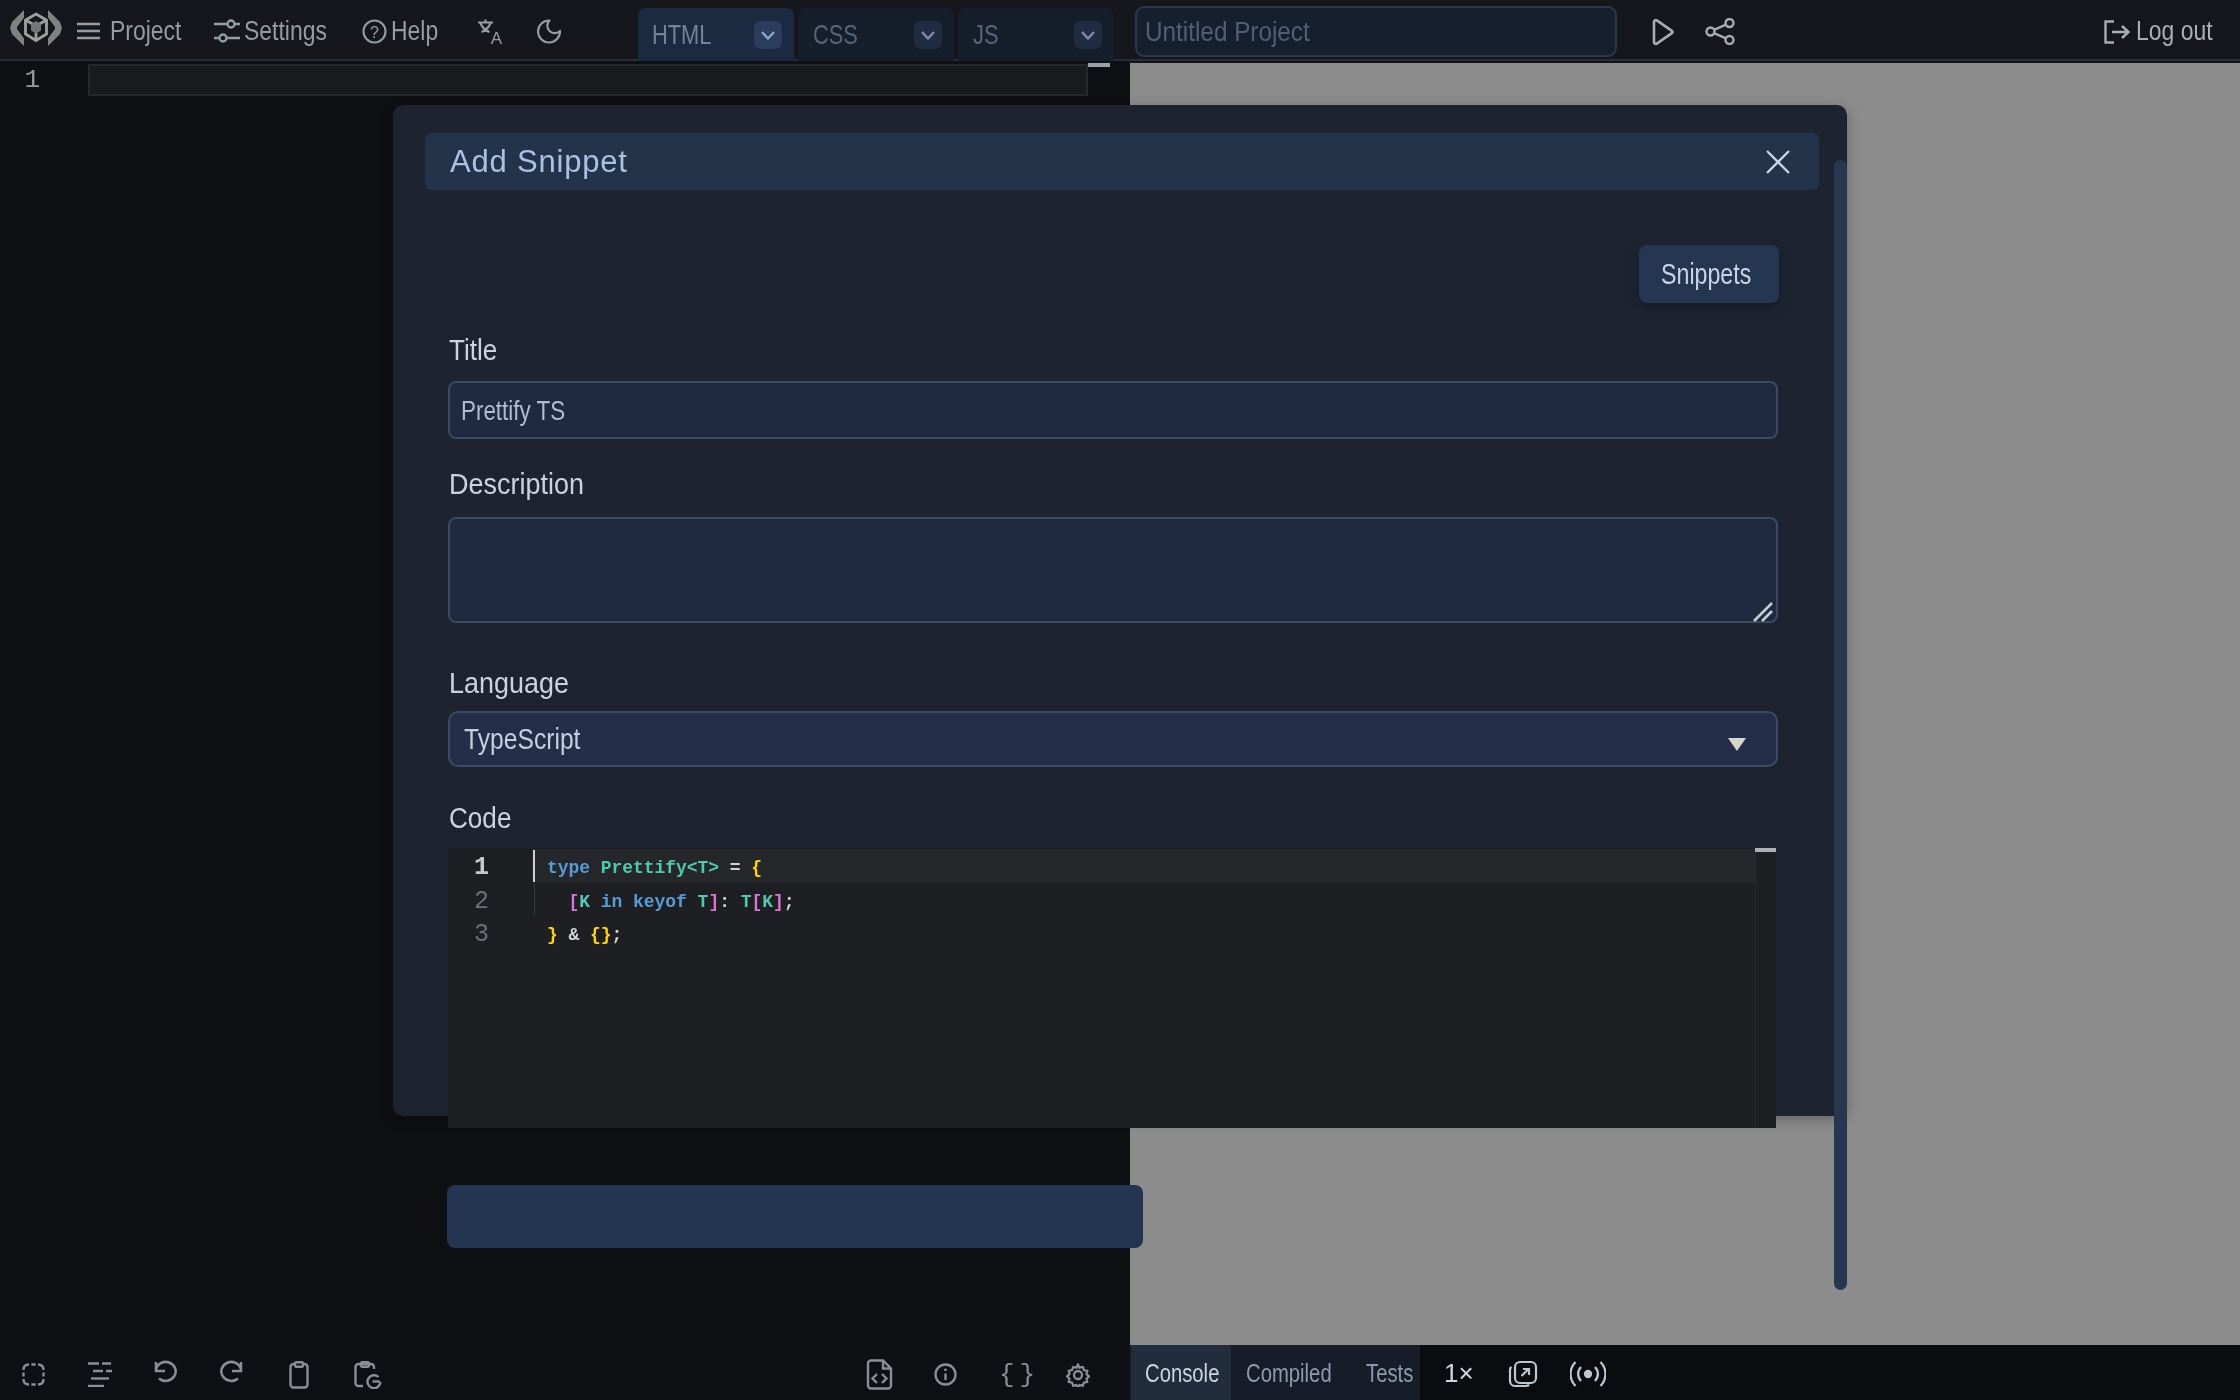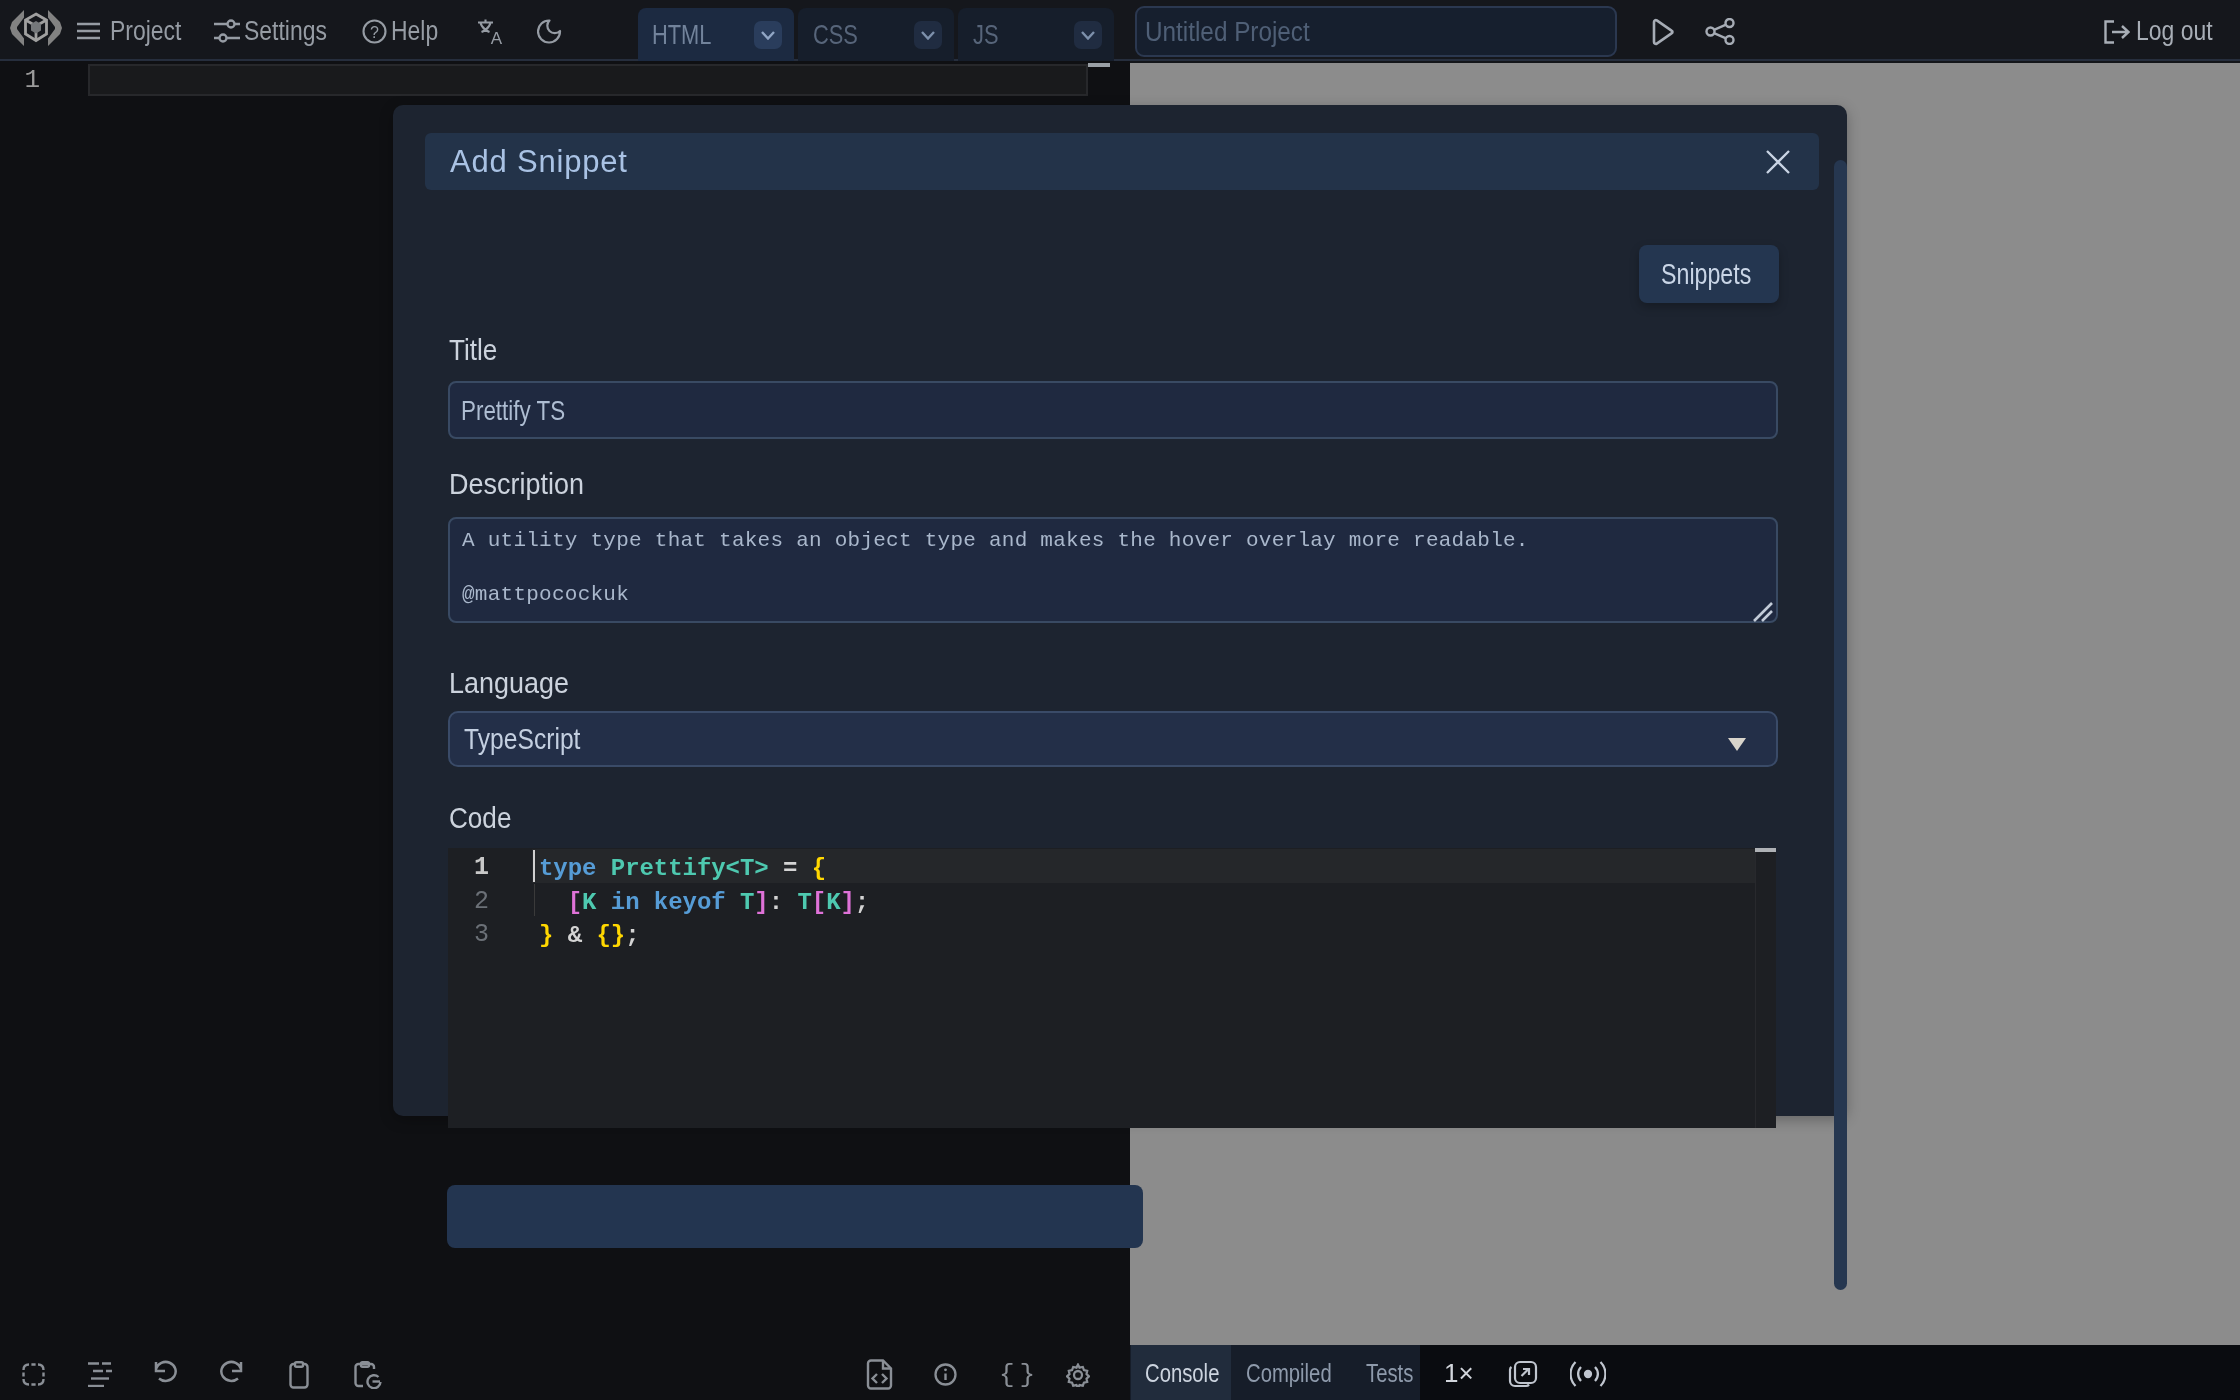--- a/index.html
+++ b/index.html
@@ -217,23 +217,20 @@
 
     <div class="abs" style="left:1246px;top:140px;width:140px;height:58px;background:#243650;border-radius:8px;box-shadow:0 4px 10px rgba(0,0,0,0.25);"></div>
     <div class="abs sx80" style="left:1268px;top:153px;height:32px;line-height:32px;font-size:29px;color:#c9d5e6;">Snippets</div>
 
     <div class="abs sx90" style="left:56px;top:228px;height:34px;line-height:34px;font-size:29px;color:#ccd3dd;">Title</div>
     <div class="abs" style="left:55px;top:276px;width:1330px;height:58px;background:#1f2940;border:2px solid #394a63;border-radius:8px;"></div>
     <div class="abs sx80" style="left:68px;top:289px;height:34px;line-height:34px;font-size:28px;color:#aebdd2;">Prettify TS</div>
 
     <div class="abs" style="left:56px;top:362px;height:34px;line-height:34px;font-size:29px;color:#ccd3dd;transform:scaleX(0.93);transform-origin:left center;">Description</div>
     <div class="abs" style="left:55px;top:412px;width:1330px;height:106px;background:#1f2940;border:2px solid #394a63;border-radius:8px;"></div>
-    <div class="abs mono" style="left:69px;top:422px;font-size:21px;line-height:27px;color:#a9b7cb;white-space:pre;letter-spacing:0.25px;">A utility type that takes an object type and makes the hover overlay more readable.
-
-@mattpocockuk</div>
     <svg class="abs" style="left:1357px;top:494px;" width="24" height="24" viewBox="0 0 24 24">
       <g stroke="#c2cbd8" stroke-width="2.6">
           <path d="M4 22 L22 4 M12 22 L22 12"></path>
         </g>
     </svg>
 
     <div class="abs" style="left:56px;top:561px;height:34px;line-height:34px;font-size:29px;color:#ccd3dd;transform:scaleX(0.93);transform-origin:left center;">Language</div>
     <div class="abs" style="left:55px;top:606px;width:1330px;height:56px;background:#232f48;border:2px solid #3a4b68;border-radius:10px;"></div>
     <div class="abs sx85" style="left:71px;top:618px;height:32px;line-height:32px;font-size:29px;color:#c3cfe0;">TypeScript</div>
     <svg class="abs" style="left:1335px;top:633px;" width="18" height="13" viewBox="0 0 18 13">
@@ -249,21 +246,21 @@
       <div class="abs" style="left:1307px;top:0px;width:21px;height:4px;background:#aeb1b5;"></div>
 
       <div class="abs mono" style="left:0px;top:3px;width:41px;height:34px;line-height:34px;font-size:25px;font-weight:bold;color:#c8c8c8;text-align:right;">1</div>
       <div class="abs mono" style="left:0px;top:36.5px;width:41px;height:34px;line-height:34px;font-size:25px;color:#6b7077;text-align:right;">2</div>
       <div class="abs mono" style="left:0px;top:70px;width:41px;height:34px;line-height:34px;font-size:25px;color:#6b7077;text-align:right;">3</div>
 
       <div class="abs" style="left:85px;top:2px;width:2px;height:32px;background:#d0d0d0;"></div>
 
       <div class="abs" style="left:86px;top:36px;width:1px;height:32px;background:#3a3a3a;"></div>
 
-      <div class="abs mono" style="left:91px;top:4px;font-size:24px;line-height:33.5px;font-weight:bold;white-space:pre;letter-spacing:-0.05px;"><span style="color:#569cd6">type</span> <span style="color:#4ec9b0">Prettify&lt;T&gt;</span> <span style="color:#d4d4d4">=</span> <span style="color:#ffd700">{</span>
+      <div class="abs mono" style="left:99px;top:4px;font-size:18px;line-height:33.5px;font-weight:bold;white-space:pre;letter-spacing:-0.05px;"><span style="color:#569cd6">type</span> <span style="color:#4ec9b0">Prettify&lt;T&gt;</span> <span style="color:#d4d4d4">=</span> <span style="color:#ffd700">{</span>
 <span style="color:#df72d8">  [</span><span style="color:#4ec9b0">K</span> <span style="color:#569cd6">in</span> <span style="color:#569cd6">keyof</span> <span style="color:#4ec9b0">T</span><span style="color:#df72d8">]</span><span style="color:#d4d4d4">:</span> <span style="color:#4ec9b0">T</span><span style="color:#df72d8">[</span><span style="color:#4ec9b0">K</span><span style="color:#df72d8">]</span><span style="color:#d4d4d4">;</span>
 <span style="color:#ffd700">}</span> <span style="color:#d4d4d4">&amp;</span> <span style="color:#ffd700">{}</span><span style="color:#d4d4d4">;</span></div>
     </div>
 
     <div class="abs" style="left:54px;top:1080px;width:696px;height:63px;background:#233550;border-radius:8px;"></div>
   </div>
 
 </div>
 
 </body></html>

